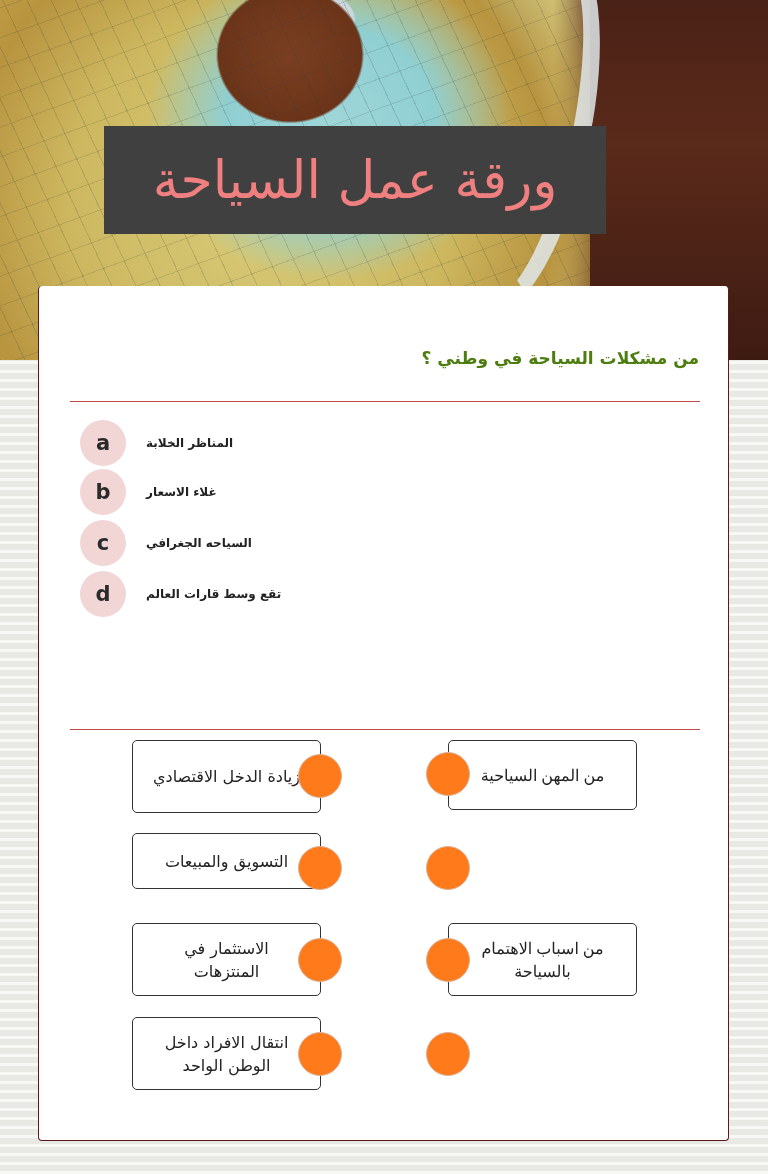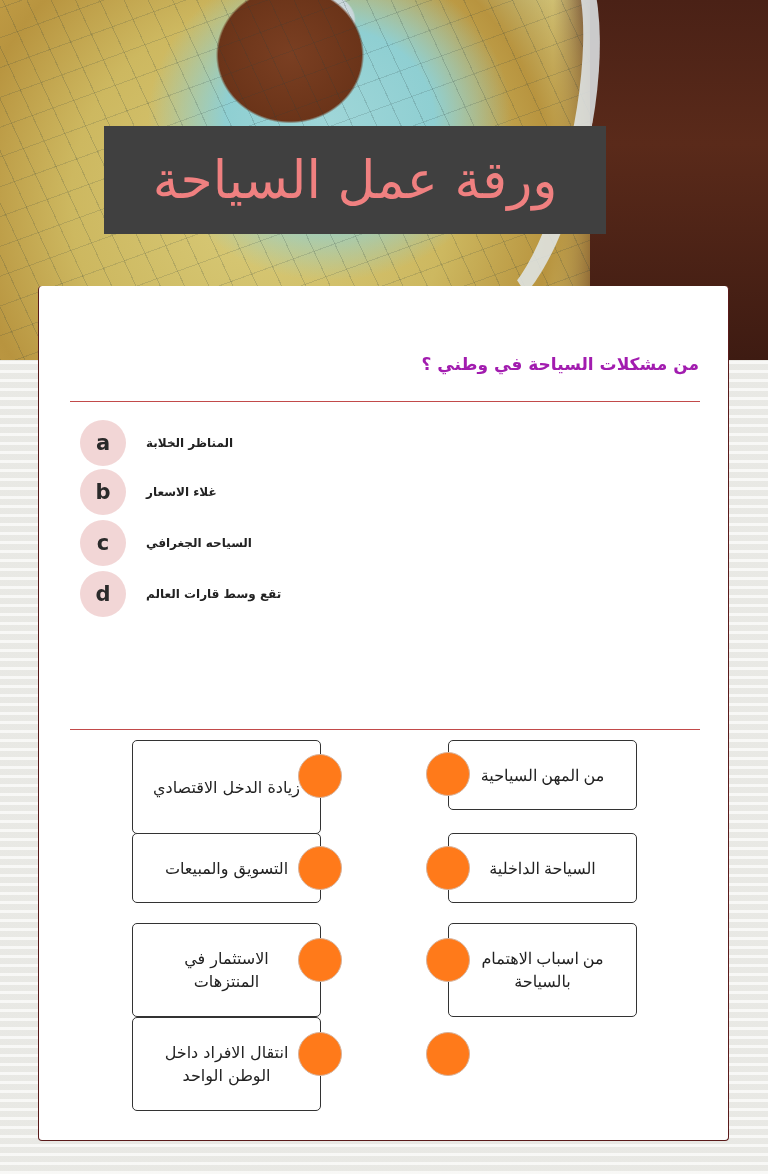--- a/index.html
+++ b/index.html
@@ -52,21 +52,21 @@
       background: #ffffff;
       border-radius: 4px;
       border-left: 1px solid #5a1a1a;
       border-bottom: 1px solid #5a1a1a;
       border-right: 1px solid #5a1a1a;
     }
     .section-head {
       position: absolute; right: 29px; direction: rtl;
       font-family: "DejaVu Sans", sans-serif; font-weight: bold; font-size: 17px;
     }
-    .q1-head { top: 68px; color: #a21caf; }
+    .q1-head { top: 62px; color: #4d7c0f; }
     .q2-head { top: 404px; color: #b53030; }
     .divider {
       position: absolute; left: 31px; width: 630px; height: 1px; background: #c24a4a;
     }
     .div1 { top: 115px; }
     .div2 { top: 443px; }
 
     .option {
       position: absolute; left: 41px; height: 46px; display: flex; align-items: center;
     }
@@ -75,21 +75,21 @@
       background: #f2d6d6;
       display: flex; align-items: center; justify-content: center;
       font-family: "DejaVu Sans", sans-serif; font-size: 21px; font-weight: bold; color: #2a2a2a;
     }
     .option .opt-text {
       margin-left: 20px; direction: rtl;
       font-family: "DejaVu Sans", sans-serif; font-weight: bold; font-size: 12px; color: #222;
     }
 
     .match-box {
-      position: absolute; width: 189px; height: 94px;
+      position: absolute; width: 189px; height: 73px;
       border: 1.5px solid #333; border-radius: 5px; background: #fff;
       display: flex; align-items: center; justify-content: center;
       text-align: center; direction: rtl;
       font-family: "DejaVu Sans", sans-serif; font-size: 16px; line-height: 23px; color: #222;
       padding: 0 16px;
     }
     .match-box.left { left: 93px; }
     .match-box.right { left: 409px; font-family: Liberation Serif, serif; }
     .dot {
       position: absolute; width: 44px; height: 44px; border-radius: 50%;
@@ -129,26 +129,25 @@
     <div class="opt-text">السياحه الجغرافي</div>
   </div>
   <div class="option" style="top:285px;">
     <div class="letter">d</div>
     <div class="opt-text">تقع وسط قارات العالم</div>
   </div>
 
   <div class="divider div2"></div>
 
   <div class="match-box left" style="top:454px;">زيادة الدخل الاقتصادي</div>
-  <div class="match-box left" style="top:547px; height:70px;">التسويق والمبيعات</div>
+  <div class="match-box left" style="top:547px; height:56px;">التسويق والمبيعات</div>
   <div class="match-box left" style="top:637px;">الاستثمار في المنتزهات</div>
   <div class="match-box left" style="top:731px;">انتقال الافراد داخل الوطن الواحد</div>
 
   <div class="match-box right" style="top:454px; height:70px;">من المهن السياحية</div>
-  <div class="match-box right" style="top:547px; height:70px;">السياحة الداخلية</div>
   <div class="match-box right" style="top:637px;">من اسباب الاهتمام بالسياحة</div>
 
   <div class="dot left" style="top:468px;"></div>
   <div class="dot left" style="top:560px;"></div>
   <div class="dot left" style="top:652px;"></div>
   <div class="dot left" style="top:746px;"></div>
 
   <div class="dot right" style="top:466px;"></div>
   <div class="dot right" style="top:560px;"></div>
   <div class="dot right" style="top:652px;"></div>

